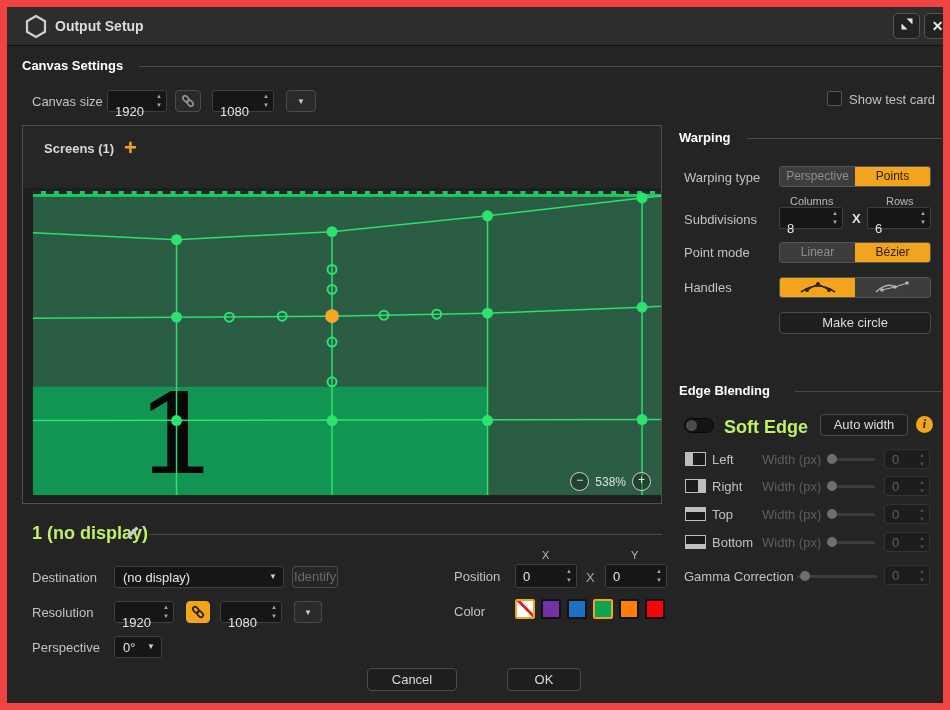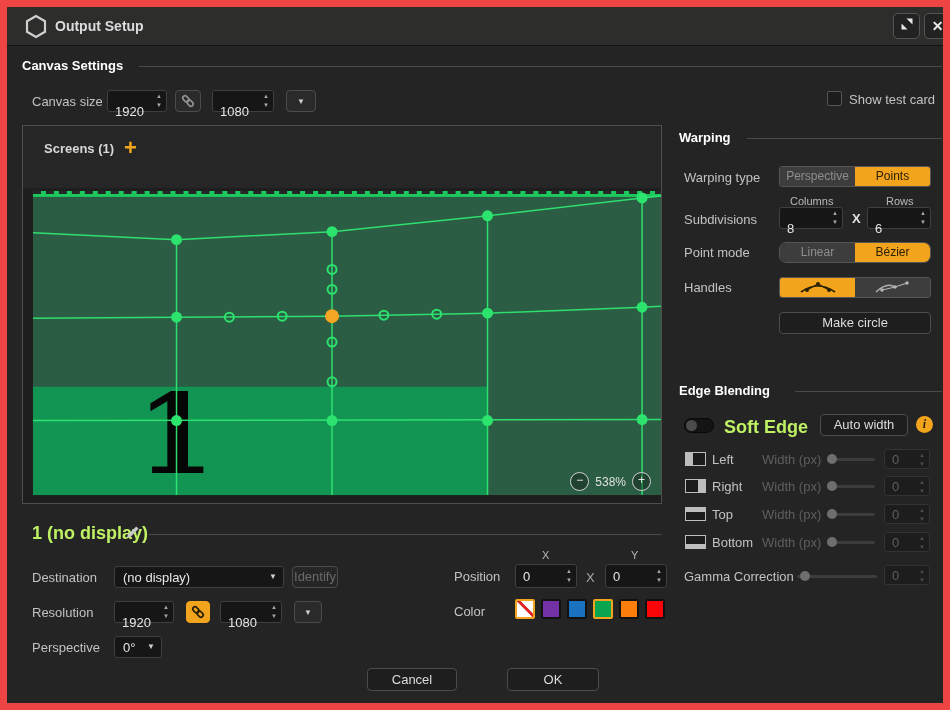--- a/index.html
+++ b/index.html
@@ -183,21 +183,21 @@
   <span class="label" style="left:845px;top:204px;font-weight:bold;color:#e0e0e0;">X</span>
   <div class="spin" style="left:860px;top:200px;width:64px;">
     <span class="spin-val">6</span>
     <span class="spin-arrows">
         <i>▲</i>
         <i>▼</i>
       </span>
   </div>
 
   <span class="label" style="left:677px;top:238px;">Point mode</span>
-  <div class="seg" style="left:772px;top:235px;width:152px;border-radius:7px;">
+  <div class="seg" style="left:772px;top:235px;width:152px;">
     <span class="off">Linear</span>
     <span class="on">Bézier</span>
   </div>
 
   <span class="label" style="left:677px;top:273px;">Handles</span>
   <div class="seg" style="left:772px;top:270px;width:152px;">
     <span class="on">
       <svg width="44" height="16" viewBox="0 0 44 16" style="margin-top:1px;">
           <path d="M5 13 Q22 1 39 13" fill="none" stroke="#2a2005" stroke-width="1.6"></path>
           <path d="M11 11 L22 5 L33 11" fill="none" stroke="#2a2005" stroke-width="1.2"></path>
@@ -375,15 +375,15 @@
   <div class="swatch sel" style="left: 508px; top: 592px; background: rgb(255, 255, 255);">
       <div class="diag"></div>
     </div>
   <div class="swatch" style="left: 534px; top: 592px; background: rgb(115, 49, 165);"></div>
   <div class="swatch" style="left: 560px; top: 592px; background: rgb(27, 114, 192);"></div>
   <div class="swatch sel" style="left: 586px; top: 592px; background: rgb(10, 165, 78);"></div>
   <div class="swatch" style="left: 612px; top: 592px; background: rgb(251, 125, 10);"></div>
   <div class="swatch" style="left: 638px; top: 592px; background: rgb(249, 5, 8);"></div>
 
   <div class="btn" style="left:360px;top:661px;width:90px;height:23px;line-height:21px;">Cancel</div>
-  <div class="btn" style="left:500px;top:661px;width:92px;height:23px;line-height:21px;">OK</div>
+  <div class="btn" style="left:500px;top:661px;width:74px;height:23px;line-height:21px;">OK</div>
 
 </div>
 
 </body></html>

